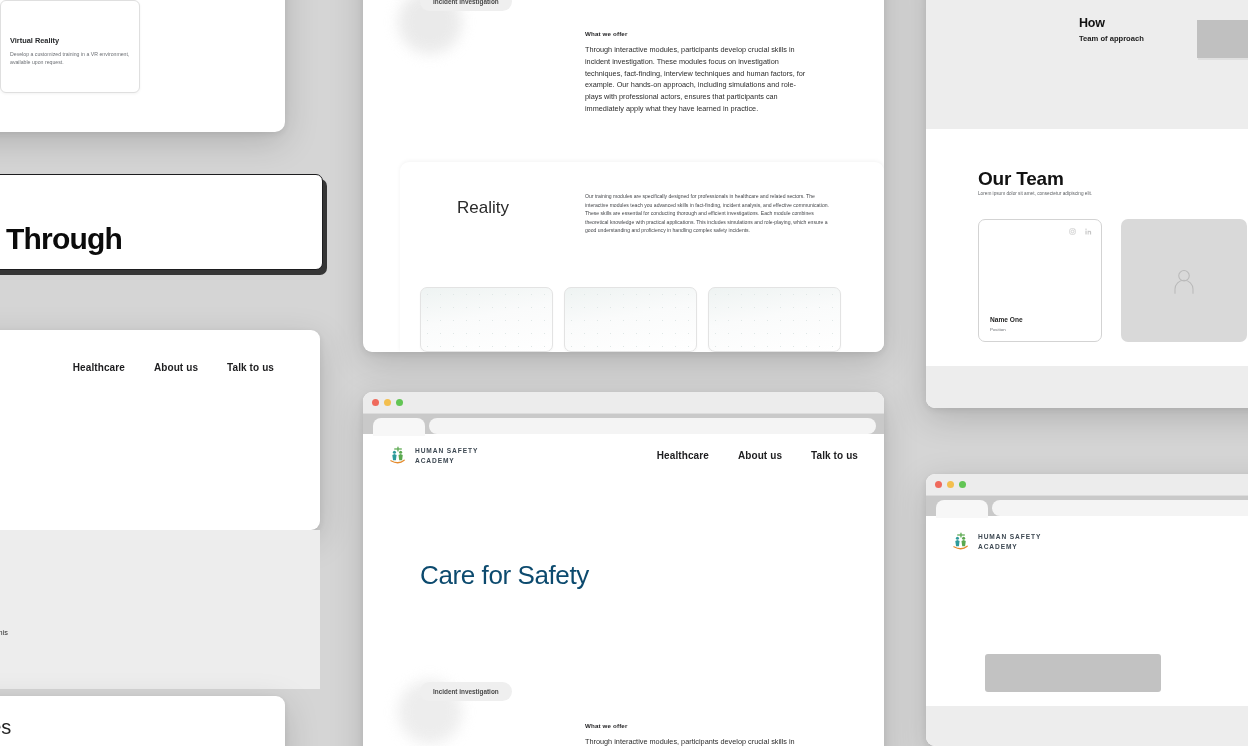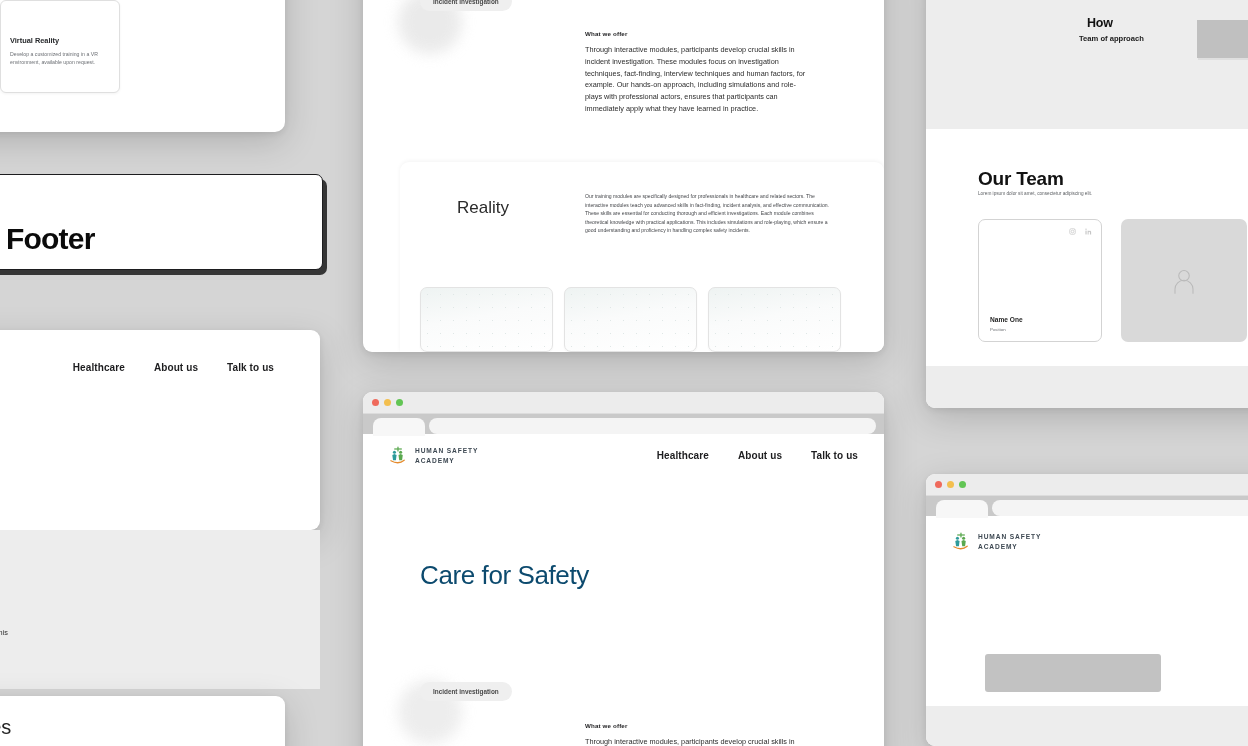--- a/index.html
+++ b/index.html
@@ -45,21 +45,21 @@
 
   
   .dotcard { border: 1px solid #e3e3e3; border-radius: 7px;
              background:
                radial-gradient(#dfe7e6 .75px, transparent .8px) 0 0/13px 13px,
                linear-gradient(170deg,#eef3f2 0%, #fafbfb 45%, #ffffff 100%);
              box-shadow: 0 1px 2px rgba(0,0,0,.04); }
 
   
   #w1 { left: -232px; top: -88px; width: 517px; height: 220px; border-radius: 10px; }
-  #w1 .vr-card { position: absolute; left: 232px; top: 88px; width: 120px; height: 93px;
+  #w1 .vr-card { position: absolute; left: 232px; top: 88px; width: 140px; height: 93px;
                  background: #fff; border: 1px solid #dfdfdf; border-radius: 6px;
                  box-shadow: 0 1px 3px rgba(0,0,0,.05); }
   .vr-title { font-size: 7.4px; font-weight: 600; color: #27292c; }
   .vr-desc  { font-size: 5.2px; line-height: 1.62; color: #6d7075; margin-top: 5px; }
 
   
   #w2 { left: -210px; top: 174px; width: 533px; height: 96px; border-radius: 7px;
         border: 1px solid #1d1d1f; box-shadow: 4px 5px 0 rgba(0,0,0,.75); }
   .footer-word { position: absolute; left: 215px; top: 47px; font-size: 30px;
                  font-weight: 700; color: #0b0b0b; letter-spacing: -.8px; }
@@ -100,21 +100,21 @@
   #w7 .pill-wrap { position: absolute; left: 57px; top: 288px; }
   #w7 .blur-circle { position: absolute; left: 35px; top: 288px; width: 64px; height: 64px;
                      border-radius: 50%; background: #e9e9e9; filter: blur(7px); opacity: .8; }
   #w7 .offer { position: absolute; left: 222px; top: 330px; width: 222px; }
 
   
   #w8 { left: 926px; top: -42px; width: 380px; height: 450px; border-radius: 9px; }
   #w8 .how-band { position: absolute; left: 0; top: 0; width: 100%; height: 171px;
                   background: #ededed; }
   #w8 .how-t { position: absolute; left: 153px; top: 58px; font-size: 12.5px;
-               font-weight: 700; color: #121212; letter-spacing: -.2px; margin-left: 8px; }
+               font-weight: 700; color: #121212; letter-spacing: -.2px; }
   #w8 .how-s { position: absolute; left: 153px; top: 76px; font-size: 7.6px;
                font-weight: 700; color: #1b1b1b; }
   #w8 .how-img { position: absolute; left: 271px; top: 62px; width: 109px; height: 38px;
                  background: #c0c0c0; box-shadow: 1px 2px 0 rgba(0,0,0,.06); }
   #w8 .team-t { position: absolute; left: 52px; top: 210px; font-size: 19px;
                 font-weight: 700; color: #121212; letter-spacing: -.2px; }
   #w8 .team-s { position: absolute; left: 52px; top: 233px; font-size: 4.7px; color: #5c5f63; }
   #w8 .member { position: absolute; left: 52px; top: 261px; width: 124px; height: 123px;
                 background: #fff; border: 1px solid #d3d3d3; border-radius: 7px; }
   #w8 .member .socials { position: absolute; right: 9px; top: 8px; display: flex; gap: 9px; }
@@ -148,21 +148,21 @@
 
     <div class="vr-card">
       <div style="position:absolute;left:9px;top:35px;right:9px;">
         <div class="vr-title">Virtual Reality</div>
         <div class="vr-desc">Develop a customized training in a VR environment, available upon request.</div>
       </div>
     </div>
   </div>
 
   <div class="win" id="w2">
-    <div class="footer-word">Footer</div>
+    <div class="footer-word">Through</div>
   </div>
 
   <div class="win" id="w3">
     <div class="nav-links">
       <span>Healthcare</span>
       <span>About us</span>
       <span>Talk to us</span>
     </div>
 
   </div>

